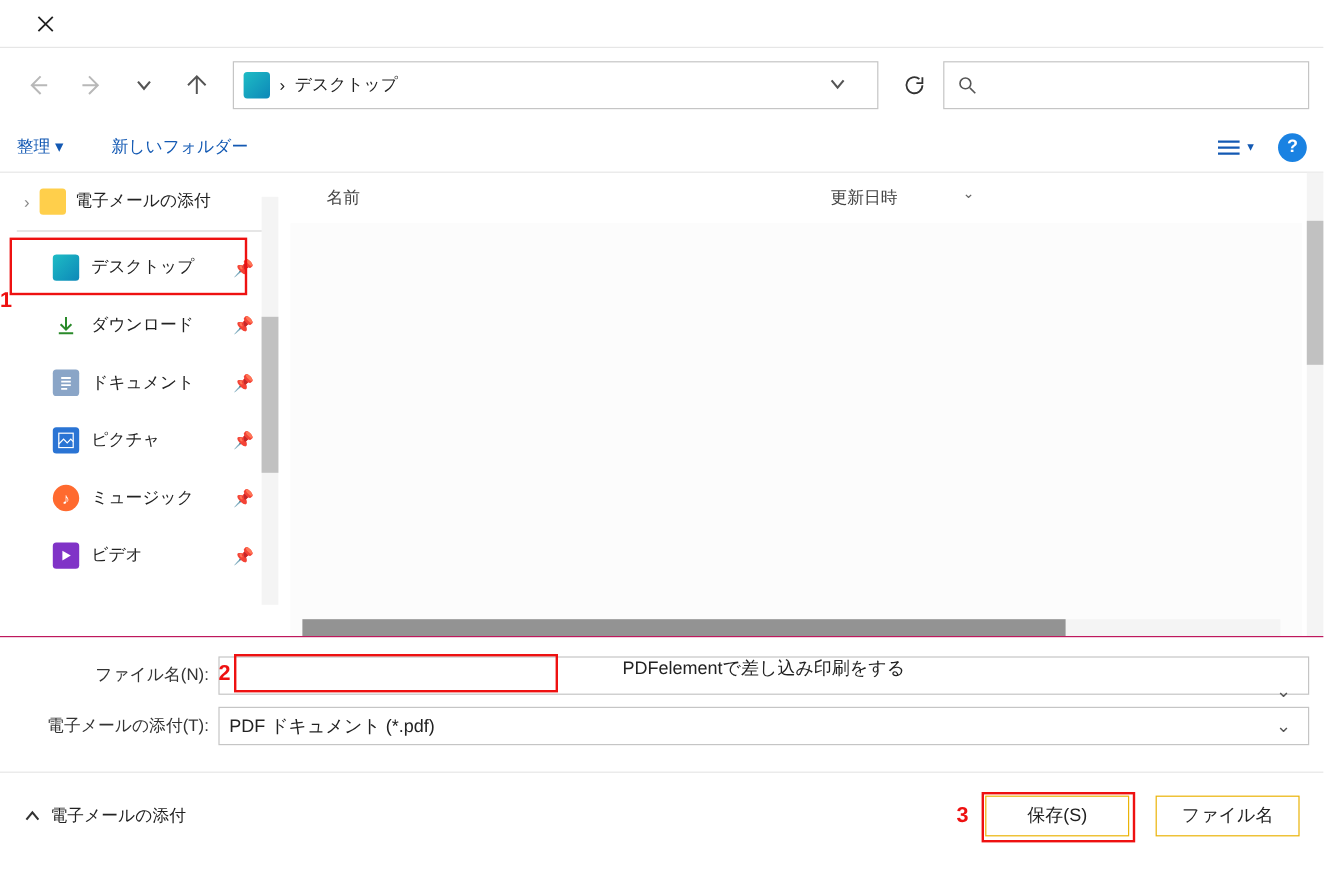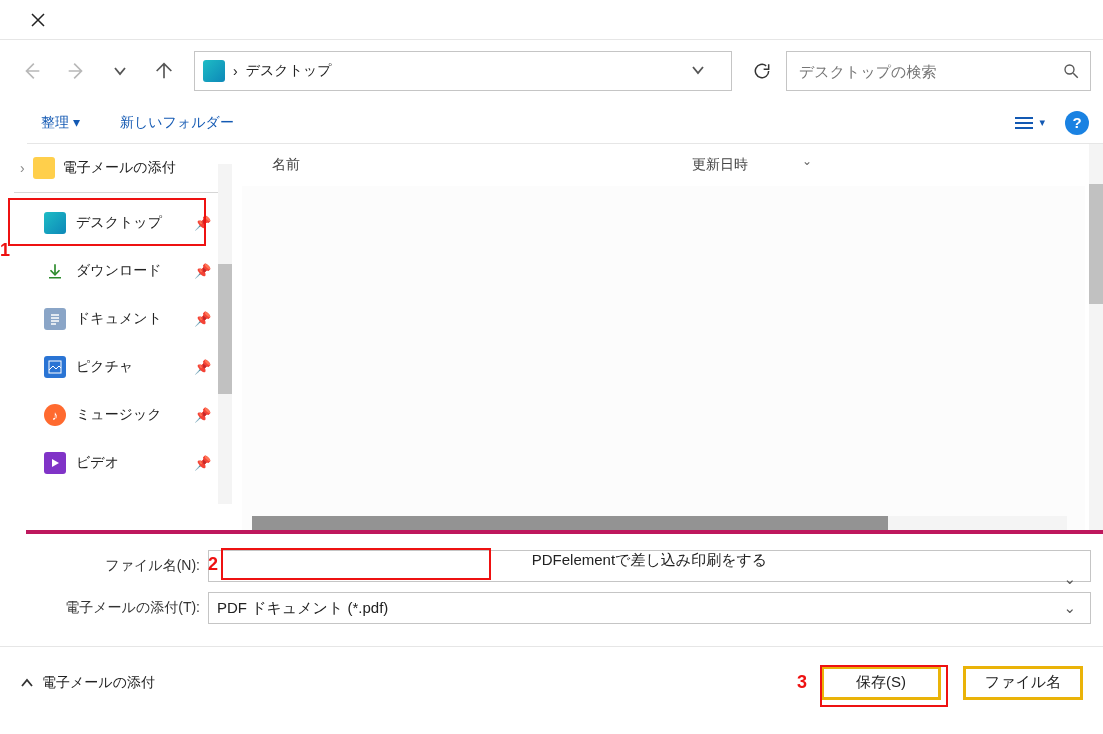--- a/index.html
+++ b/index.html
@@ -8,21 +8,21 @@
   .titlebar .title { flex: 1; font-size: 14px; }
   .titlebar .close { width: 48px; height: 40px; display: flex; align-items: center; justify-content: center; font-size: 20px; }
   .navbar { display: flex; align-items: center; height: 62px; padding: 8px 12px; gap: 4px; }
   .nav-btn { width: 40px; height: 40px; display: flex; align-items: center; justify-content: center; color: #555; }
   .nav-btn.disabled { color: #b8b8b8; }
   .addressbar { flex: 1; display: flex; align-items: center; border: 1px solid #c5c5c5; height: 40px; margin: 0 6px; padding: 0 8px; gap: 8px; }
   .addressbar .drop { margin-left: auto; padding: 0 18px; color: #555; }
   .refresh-btn { width: 40px; height: 40px; display: flex; align-items: center; justify-content: center; color: #333; }
   .searchbox { width: 305px; height: 40px; border: 1px solid #c5c5c5; display: flex; align-items: center; padding: 0 10px; }
   .searchbox input { flex: 1; border: none; outline: none; font-size: 15px; color: #777; }
-  .toolbar { display: flex; align-items: center; height: 42px; padding: 0 14px; gap: 60px; color: #1359b3; border-bottom: 1px solid #e6e6e6; margin-left: 27px; }
+  .toolbar { display: flex; align-items: center; height: 42px; padding: 0 14px; gap: 60px; color: #1359b3; border-bottom: 1px solid #e6e6e6; }
   .toolbar .left { display: flex; gap: 40px; }
   .toolbar .right { margin-left: auto; display: flex; align-items: center; gap: 20px; }
   .help-icon { width: 24px; height: 24px; border-radius: 50%; background: #1a82e2; color: #fff; display: flex; align-items: center; justify-content: center; font-weight: bold; font-size: 15px; }
   .body-area { display: flex; height: 386px; position: relative; }
   .sidebar { width: 232px; padding-top: 6px; position: relative; }
   .tree-row { display: flex; align-items: center; height: 40px; padding-left: 20px; gap: 8px; position: relative; }
   .tree-row.top { height: 36px; }
   .sidebar-divider { border-top: 1px solid #d6d6d6; margin: 6px 10px 6px 14px; }
   .nav-items { margin-top: 6px; position: relative; }
   .nav-item { display: flex; align-items: center; height: 48px; padding-left: 44px; gap: 10px; position: relative; }
@@ -44,29 +44,29 @@
   .col-date { width: 230px; position: relative;}
   .col-type { flex: 1; }
   .sort-arrow { position: absolute; top: -2px; left: 110px; color: #666; font-size: 12px;}
   .file-area { flex: 1; background: #fcfcfc; position: relative; margin: 0 18px 0 10px; }
   .v-scroll { position: absolute; right: 0; top: 0; width: 14px; height: 386px; background: #f4f4f4; }
   .v-thumb { width: 14px; background: #c1c1c1; }
   .side-scroll { position: absolute; left: 218px; top: 20px; width: 14px; height: 340px; background: #f4f4f4;}
   .side-thumb { width: 14px; background: #c1c1c1; }
   .h-scroll { position: absolute; bottom: 0; left: 10px; right: 18px; height: 14px; background: #f4f4f4; }
   .h-thumb { height: 14px; background: #939393; }
-  .footer-fields { border-top: 4px solid #be185d; padding: 16px 12px 12px 12px; margin-left: 26px; }
+  .footer-fields { border-top: 1px solid #be185d; padding: 16px 12px 12px 12px; }
   .field-row { display: flex; align-items: center; margin-bottom: 10px; }
   .field-label { width: 170px; text-align: right; padding-right: 8px; color: #333; }
   .field-input { flex: 1; display: flex; align-items: center; border: 1px solid #c5c5c5; height: 32px; padding: 0 8px; font-size: 15px; }
   .field-input .drop { margin-left: auto; color: #555; padding:0 6px; }
   .footer-buttons { display: flex; align-items: center; height: 72px; padding: 0 20px; border-top: 1px solid #e6e6e6; }
   .hide-folders { display: flex; align-items: center; gap: 8px; }
   .btn-area { margin-left: auto; display: flex; gap: 22px; align-items: center;}
-  .btn { width: 120px; height: 34px; border: 3px solid #eab308; background: #fff; display: flex; align-items: center; justify-content: center; font-size: 15px;}
+  .btn { width: 120px; height: 34px; border: 1px solid #eab308; background: #fff; display: flex; align-items: center; justify-content: center; font-size: 15px;}
   svg.arrow { width: 22px; height: 22px; }
 </style>
 </head>
 <body>
 
 <div class="titlebar">
   <div class="close">
     <svg width="16" height="16" viewBox="0 0 16 16">
         <path d="M2 2 L14 14 M14 2 L2 14" stroke="#222" stroke-width="1.5"></path>
       </svg>
@@ -103,21 +103,20 @@
           <path d="M2 4 L7 10 L12 4" stroke="#555" stroke-width="1.8" fill="none"></path>
         </svg>
     </span>
   </div>
   <div class="refresh-btn">
     <svg width="20" height="20" viewBox="0 0 24 24">
         <path d="M20 12a8 8 0 1 1-3-6.2 M20 4v6h-6" stroke="#333" stroke-width="1.8" fill="none"></path>
       </svg>
   </div>
   <div class="searchbox">
-    <input placeholder="デスクトップの検索" style="">
     <svg width="18" height="18" viewBox="0 0 24 24">
         <circle cx="10" cy="10" r="6" stroke="#555" stroke-width="1.8" fill="none"></circle>
         <path d="M15 15 L21 21" stroke="#555" stroke-width="1.8"></path>
       </svg>
   </div>
 </div>
 
 <div class="toolbar">
   <div class="left">
     <span>整理 ▾</span>

